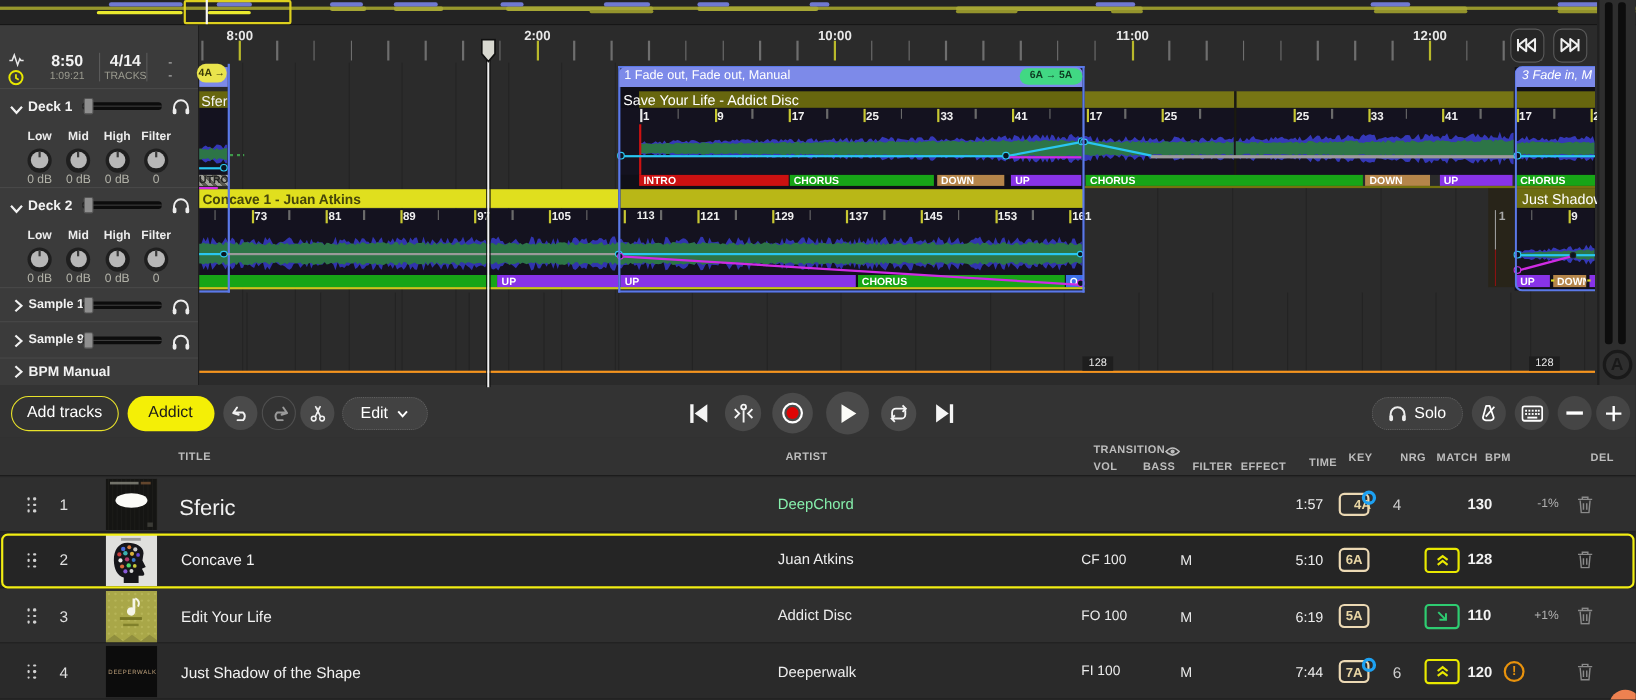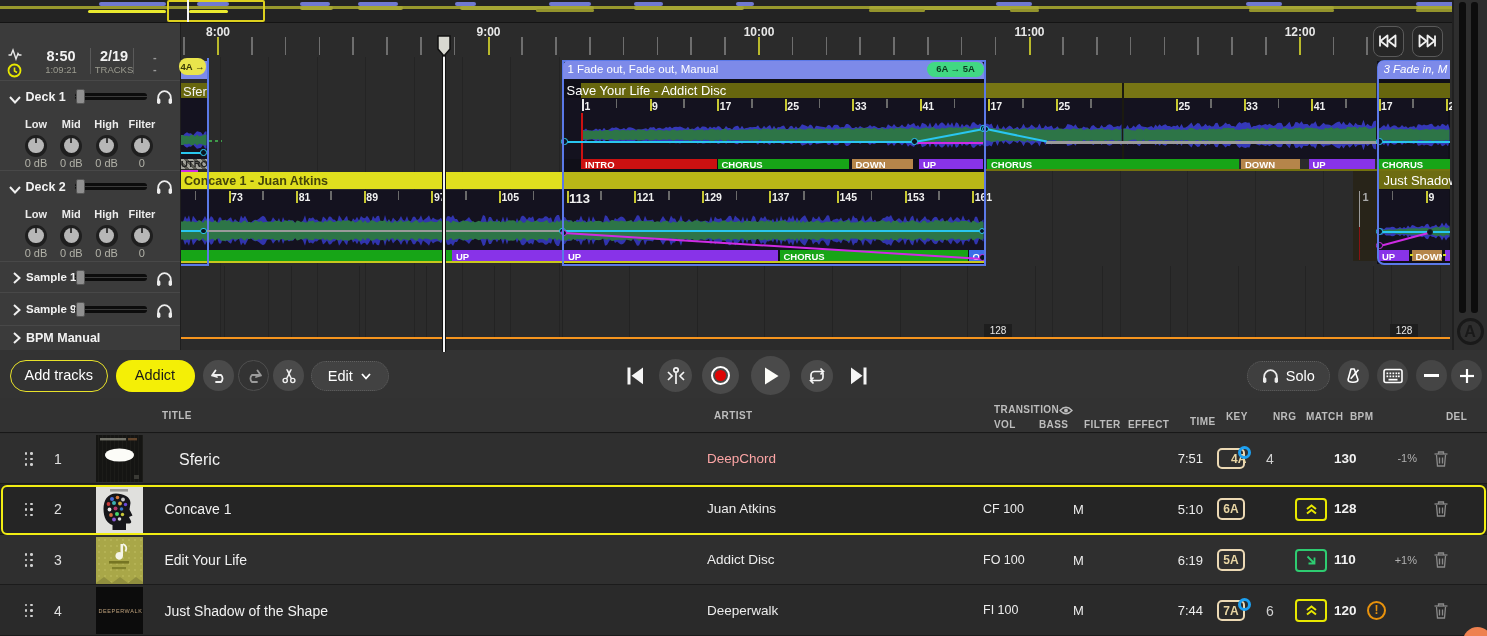--- a/index.html
+++ b/index.html
@@ -66,21 +66,21 @@
 <div style="position:absolute;left:967.1999999999999px;top:266px;width:1px;height:71px;background:#232323;"></div>
 <div style="position:absolute;left:1034.8px;top:266px;width:1px;height:71px;background:#232323;"></div>
 <div style="position:absolute;left:1102.3999999999999px;top:266px;width:1px;height:71px;background:#232323;"></div>
 <div style="position:absolute;left:1169.9999999999998px;top:266px;width:1px;height:71px;background:#232323;"></div>
 <div style="position:absolute;left:1237.6px;top:266px;width:1px;height:71px;background:#232323;"></div>
 <div style="position:absolute;left:1305.1999999999998px;top:266px;width:1px;height:71px;background:#232323;"></div>
 <div style="position:absolute;left:1372.7999999999997px;top:266px;width:1px;height:71px;background:#232323;"></div>
 <div style="position:absolute;left:1440.3999999999999px;top:266px;width:1px;height:71px;background:#232323;"></div>
 <div style="position:absolute;left:198px;top:25px;width:40px;height:11px;color:#e8e8e8;font-size:12px;font-weight:700;text-align:center;">8:00</div>
 <div style="position:absolute;left:217px;top:37px;width:2px;height:18px;background:#b9b92b;"></div>
-<div style="position:absolute;left:468.5px;top:25px;width:40px;height:11px;color:#e8e8e8;font-size:12px;font-weight:700;text-align:center;">9:00</div>
+<div style="position:absolute;left:468.5px;top:25px;width:40px;height:11px;color:#e8e8e8;font-size:12px;font-weight:700;text-align:center;">2:00</div>
 <div style="position:absolute;left:487.5px;top:37px;width:2px;height:18px;background:#b9b92b;"></div>
 <div style="position:absolute;left:739px;top:25px;width:40px;height:11px;color:#e8e8e8;font-size:12px;font-weight:700;text-align:center;">10:00</div>
 <div style="position:absolute;left:758px;top:37px;width:2px;height:18px;background:#b9b92b;"></div>
 <div style="position:absolute;left:1009.5px;top:25px;width:40px;height:11px;color:#e8e8e8;font-size:12px;font-weight:700;text-align:center;">11:00</div>
 <div style="position:absolute;left:1028.5px;top:37px;width:2px;height:18px;background:#b9b92b;"></div>
 <div style="position:absolute;left:1280px;top:25px;width:40px;height:11px;color:#e8e8e8;font-size:12px;font-weight:700;text-align:center;">12:00</div>
 <div style="position:absolute;left:1299px;top:37px;width:2px;height:18px;background:#b9b92b;"></div>
 <div style="position:absolute;left:183.45px;top:37px;width:1.5px;height:18px;background:#6e6e6e;"></div>
 <div style="position:absolute;left:251.05px;top:37px;width:1.5px;height:18px;background:#6e6e6e;"></div>
 <div style="position:absolute;left:284.85px;top:37px;width:1.5px;height:18px;background:#6e6e6e;"></div>
@@ -271,21 +271,21 @@
 <div style="position:absolute;left:231.1px;top:191.0px;width:26px;height:12px;color:#f0f0f0;font-size:10.5px;font-weight:700;">73</div>
 <div style="position:absolute;left:296.2px;top:190.5px;width:2px;height:12px;background:#c8c832;"></div>
 <div style="position:absolute;left:298.7px;top:191.0px;width:26px;height:12px;color:#f0f0f0;font-size:10.5px;font-weight:700;">81</div>
 <div style="position:absolute;left:363.79999999999995px;top:190.5px;width:2px;height:12px;background:#c8c832;"></div>
 <div style="position:absolute;left:366.29999999999995px;top:191.0px;width:26px;height:12px;color:#f0f0f0;font-size:10.5px;font-weight:700;">89</div>
 <div style="position:absolute;left:431.4px;top:190.5px;width:2px;height:12px;background:#c8c832;"></div>
 <div style="position:absolute;left:433.9px;top:191.0px;width:26px;height:12px;color:#f0f0f0;font-size:10.5px;font-weight:700;">97</div>
 <div style="position:absolute;left:499.0px;top:190.5px;width:2px;height:12px;background:#c8c832;"></div>
 <div style="position:absolute;left:501.5px;top:191.0px;width:26px;height:12px;color:#f0f0f0;font-size:10.5px;font-weight:700;">105</div>
 <div style="position:absolute;left:566.6px;top:190.5px;width:2px;height:12px;background:#c8c832;"></div>
-<div style="position:absolute;left:569.1px;top:191.0px;width:26px;height:12px;color:#f0f0f0;font-size:13px;font-weight:700;">113</div>
+<div style="position:absolute;left:569.1px;top:191.0px;width:26px;height:12px;color:#f0f0f0;font-size:10px;font-weight:700;text-align:right;">113</div>
 <div style="position:absolute;left:634.1999999999999px;top:190.5px;width:2px;height:12px;background:#c8c832;"></div>
 <div style="position:absolute;left:636.6999999999999px;top:191.0px;width:26px;height:12px;color:#f0f0f0;font-size:10.5px;font-weight:700;">121</div>
 <div style="position:absolute;left:701.8px;top:190.5px;width:2px;height:12px;background:#c8c832;"></div>
 <div style="position:absolute;left:704.3px;top:191.0px;width:26px;height:12px;color:#f0f0f0;font-size:10.5px;font-weight:700;">129</div>
 <div style="position:absolute;left:769.4px;top:190.5px;width:2px;height:12px;background:#c8c832;"></div>
 <div style="position:absolute;left:771.9px;top:191.0px;width:26px;height:12px;color:#f0f0f0;font-size:10.5px;font-weight:700;">137</div>
 <div style="position:absolute;left:837.0px;top:190.5px;width:2px;height:12px;background:#c8c832;"></div>
 <div style="position:absolute;left:839.5px;top:191.0px;width:26px;height:12px;color:#f0f0f0;font-size:10.5px;font-weight:700;">145</div>
 <div style="position:absolute;left:904.6px;top:190.5px;width:2px;height:12px;background:#c8c832;"></div>
 <div style="position:absolute;left:907.1px;top:191.0px;width:26px;height:12px;color:#f0f0f0;font-size:10.5px;font-weight:700;">153</div>
@@ -364,21 +364,21 @@
 <svg class="abs" style="left:8px;top:48px;" width="14" height="13" viewBox="0 0 14 13">
 <path d="M0.5 7 L3 7 L5 2 L8 11 L10 5.5 L11 7 L13.5 7" fill="none" stroke="#e8e8e8" stroke-width="1.4"></path>
   </svg>
 <svg class="abs" style="left:7px;top:63px;" width="15" height="15" viewBox="0 0 15 15">
 <circle cx="7.5" cy="7.5" r="6" fill="none" stroke="#e8e800" stroke-width="1.8"></circle>
 <path d="M7.5 4.5 L7.5 8 L10 9.5" fill="none" stroke="#e8e800" stroke-width="1.6"></path>
   </svg>
 <div style="position:absolute;left:38px;top:48px;width:46px;height:15px;color:#f2f2f2;font-size:14.5px;font-weight:600;text-align:center;">8:50</div>
 <div style="position:absolute;left:38px;top:64px;width:46px;height:11px;color:#9c9c90;font-size:9.5px;text-align:center;">1:09:21</div>
 <div style="position:absolute;left:89.5px;top:48px;width:1px;height:26px;background:#5a5a5a;"></div>
-<div style="position:absolute;left:93px;top:48px;width:42px;height:15px;color:#f2f2f2;font-size:14.5px;font-weight:600;text-align:center;">2/19</div>
+<div style="position:absolute;left:93px;top:48px;width:42px;height:15px;color:#f2f2f2;font-size:14.5px;font-weight:600;text-align:center;">4/14</div>
 <div style="position:absolute;left:91px;top:64px;width:46px;height:11px;color:#9c9c90;font-size:9.5px;text-align:center;">TRACKS</div>
 <div style="position:absolute;left:132.5px;top:48px;width:1px;height:26px;background:#5a5a5a;"></div>
 <div style="position:absolute;left:153px;top:51px;width:8px;height:7px;color:#999;font-size:11px;font-weight:700;">-</div>
 <div style="position:absolute;left:153px;top:63px;width:8px;height:7px;color:#999;font-size:11px;font-weight:700;">-</div>
 <svg class="abs" style="left:8px;top:93px;" width="14" height="14" viewBox="0 0 14 14">
     <path d="M2 4 L7 9.5 L12 4" fill="none" stroke="#f0f0f0" stroke-width="2"></path>
   </svg>
 <div style="position:absolute;left:25.5px;top:90px;width:60px;height:15px;color:#f2f2f2;font-size:12.5px;font-weight:600;white-space:nowrap;">Deck 1</div>
 <div style="position:absolute;left:75px;top:93px;width:72px;height:7px;background:#0c0c0c;border-radius:3px;"></div>
 <div style="position:absolute;left:75px;top:96px;width:72px;height:1px;background:#3c3c3c;"></div>
@@ -628,23 +628,23 @@
         <rect x="38" y="0" width="1" height="47" fill="#2a2a26"></rect>
         <rect x="42" y="0" width="1" height="47" fill="#2a2a26"></rect>
         <rect x="46" y="0" width="1" height="47" fill="#2a2a26"></rect>
       </g>
 <rect x="4" y="3" width="26" height="2.4" fill="#8a8a80" opacity="0.8"></rect>
       <rect x="32" y="3" width="9" height="2.4" fill="#6a4a30" opacity="0.9"></rect>
 <ellipse cx="23.5" cy="20" rx="14.5" ry="6.6" fill="#fcfcf8"></ellipse>
 <rect x="38" y="40" width="5" height="4" fill="#3a3a35"></rect>
     </svg>
   </div>
-<div style="position:absolute;left:179px;top:450.8px;width:400px;height:17px;color:#f2f2f2;font-size:16px;font-weight:500;white-space:nowrap;">Sferic</div>
-<div style="position:absolute;left:707px;top:450.8px;width:200px;height:17px;color:#fca5a5;font-size:13.5px;white-space:nowrap;">DeepChord</div>
-<div style="position:absolute;left:1153px;top:451.3px;width:50px;height:15px;color:#ececec;font-size:13px;text-align:right;">7:51</div>
+<div style="position:absolute;left:163px;top:450.8px;width:400px;height:17px;color:#f2f2f2;font-size:20px;font-weight:500;white-space:nowrap;">Sferic</div>
+<div style="position:absolute;left:707px;top:450.8px;width:200px;height:17px;color:#86efac;font-size:13.5px;white-space:nowrap;">DeepChord</div>
+<div style="position:absolute;left:1153px;top:451.3px;width:50px;height:15px;color:#ececec;font-size:13px;text-align:right;">1:57</div>
 <div style="position:absolute;left:1217px;top:447.8px;width:28px;height:21.5px;border:2px solid #ecd9b4;border-radius:5px;color:#e9d6a4;font-size:12px;font-weight:700;text-align:center;line-height:18px;padding-left:12px;">4A</div>
 <div style="position:absolute;left:1237.5px;top:445.8px;width:13px;height:13px;border:3.5px solid #1da1f2;border-radius:50%;z-index:4;"></div>
 <div style="position:absolute;left:1262px;top:450.8px;width:16px;height:16px;color:#d0d0d0;font-size:14px;text-align:center;">4</div>
 <div style="position:absolute;left:1334px;top:450.8px;width:40px;height:16px;color:#f2f2f2;font-size:13.5px;font-weight:600;">130</div>
 <div style="position:absolute;left:1385px;top:452.3px;width:32px;height:13px;color:#b0b0b0;font-size:11px;text-align:right;">-1%</div>
 <svg class="abs" style="left:1434px;top:450.8px;" width="14" height="16" viewBox="0 0 14 16">
 <g fill="none" stroke="#8a8a8a" stroke-width="1.3">
       <path d="M2.5 4 L3.5 15 L10.5 15 L11.5 4"></path>
       <line x1="0.5" y1="3" x2="13.5" y2="3"></line>
       <path d="M4.5 3 L4.5 1 L9.5 1 L9.5 3"></path>

